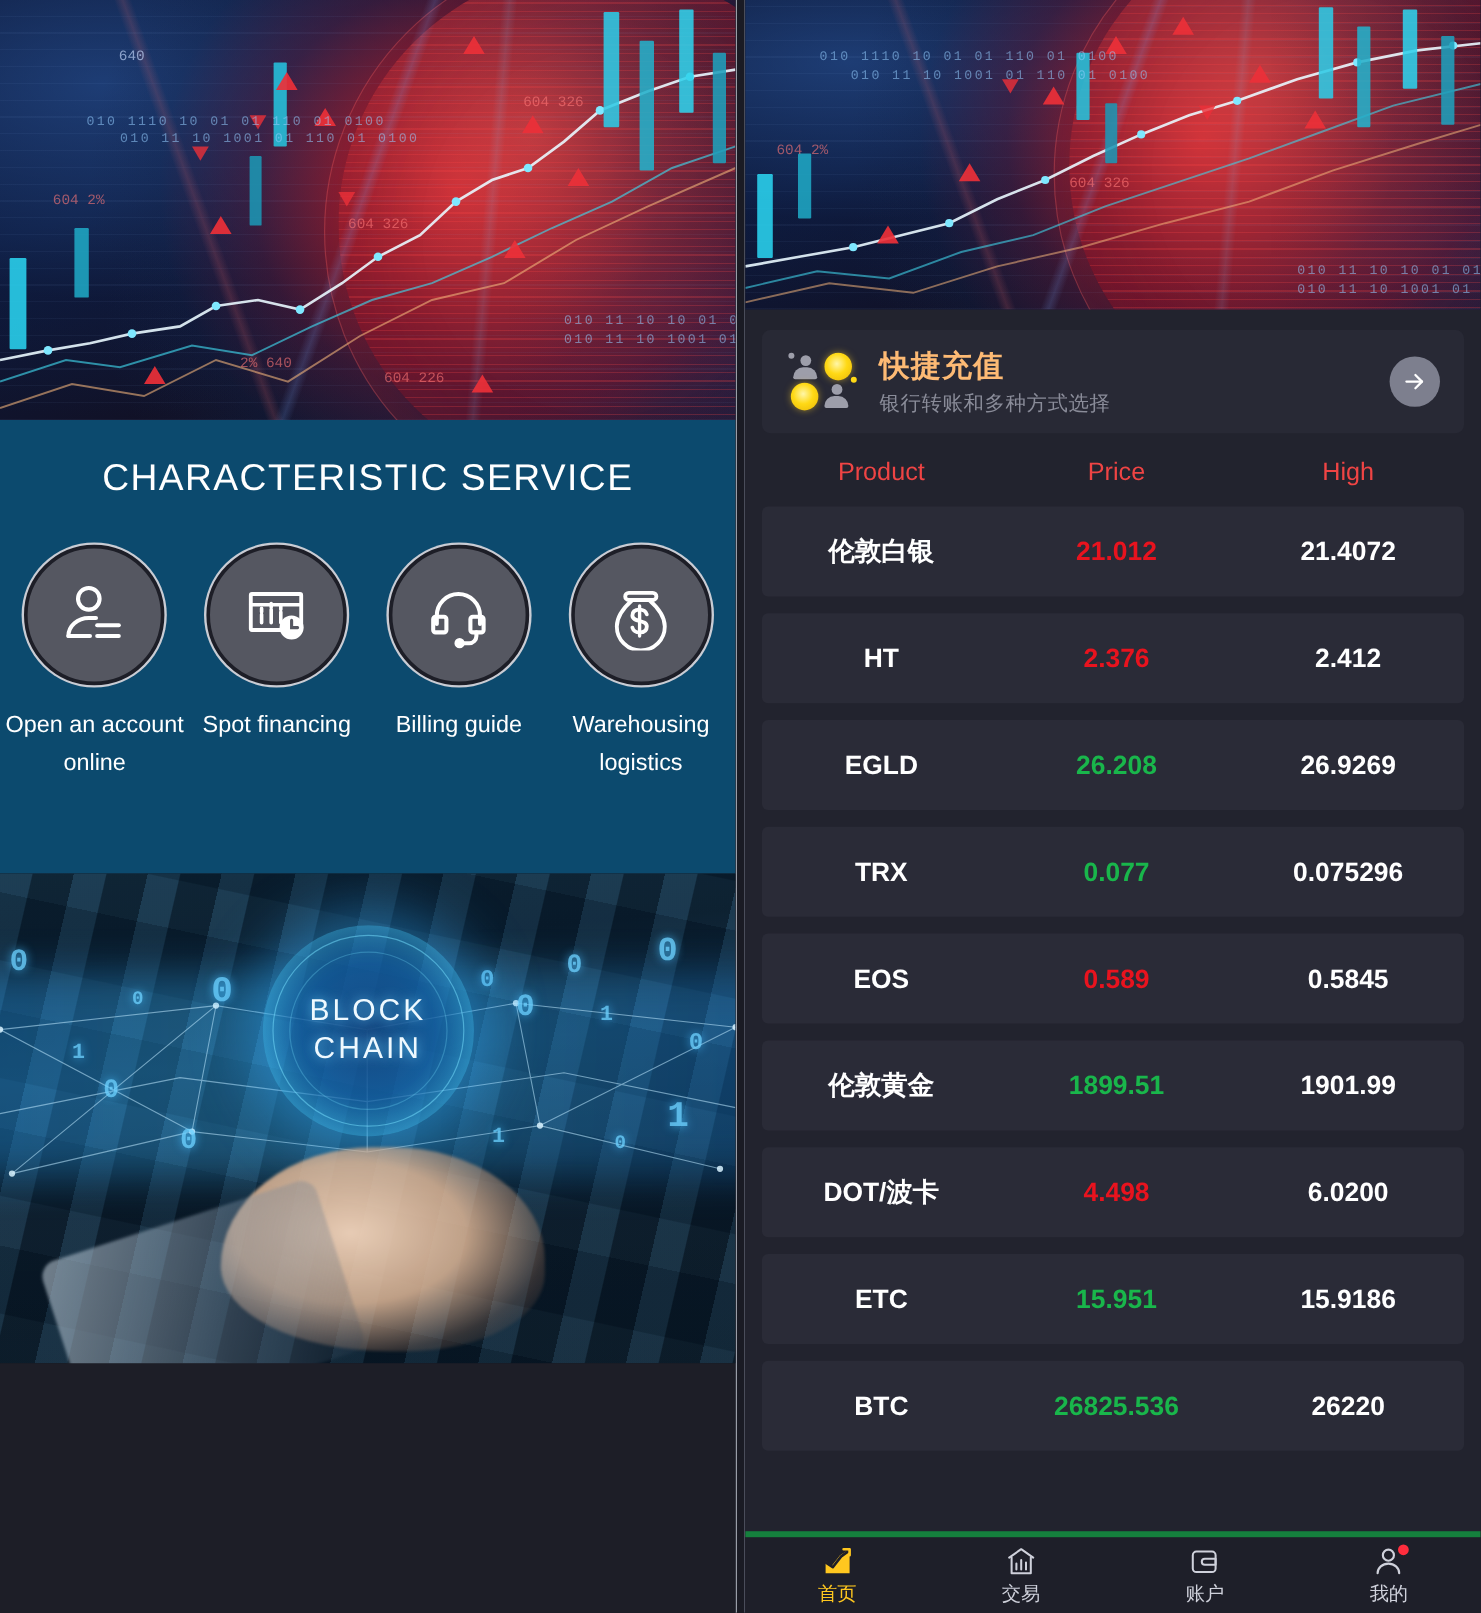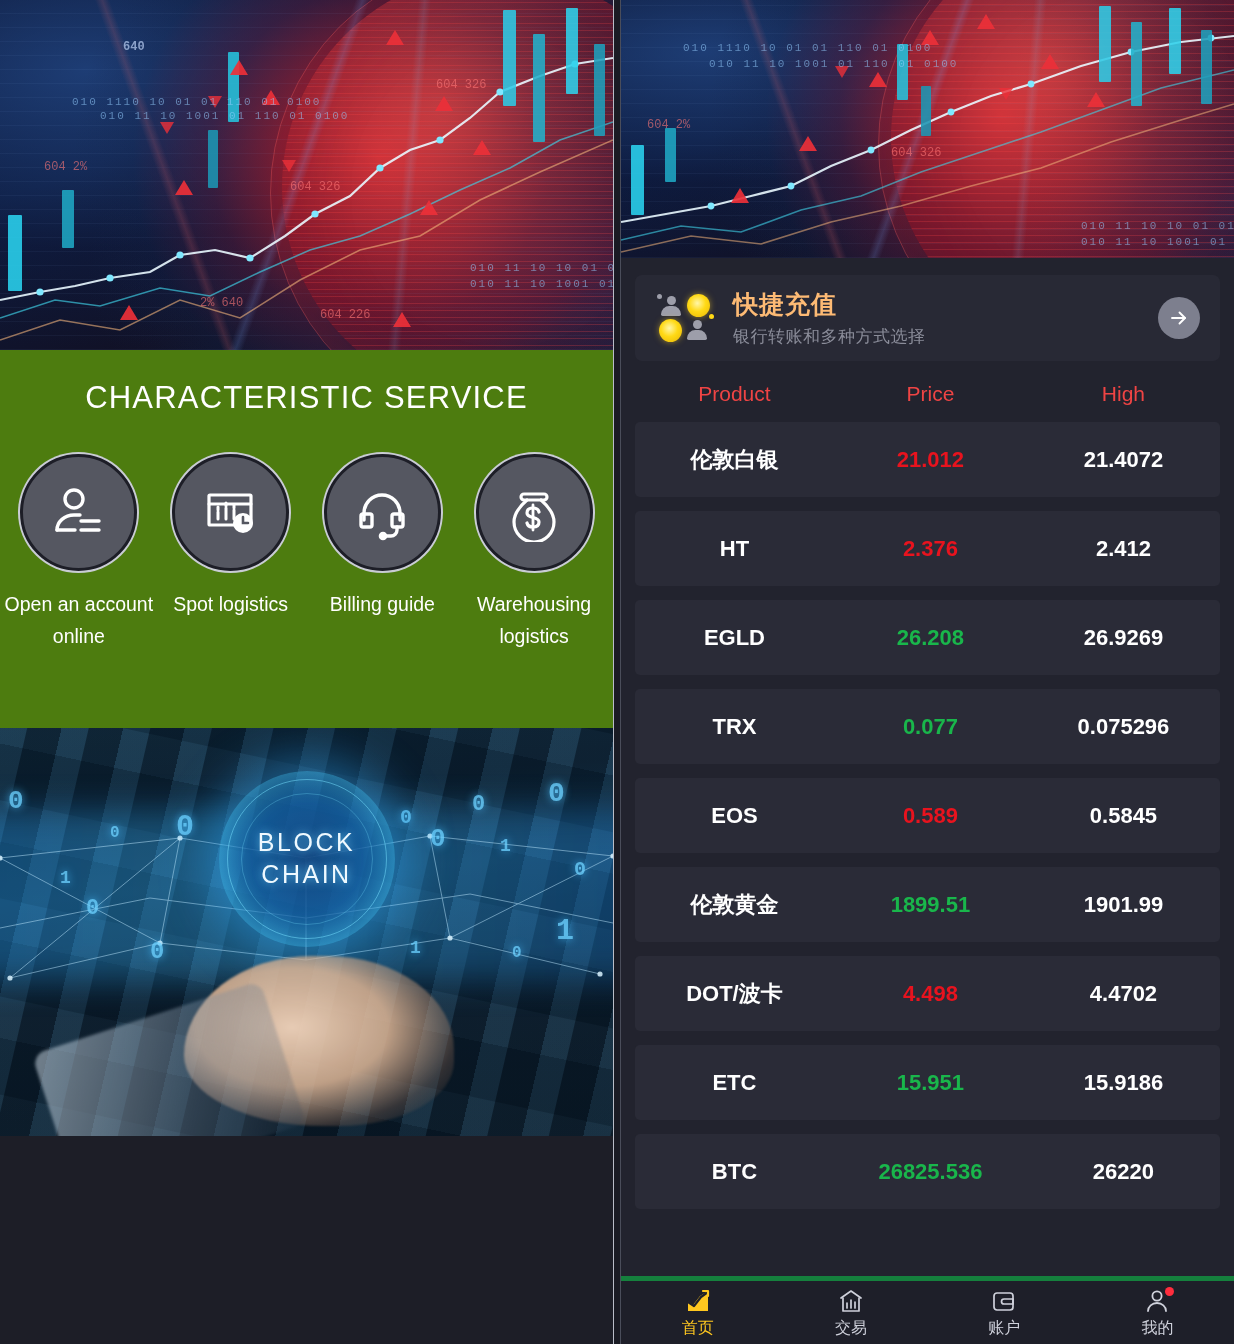--- a/index.html
+++ b/index.html
@@ -98,21 +98,21 @@
   .num-txt {
     position: absolute;
     font-family: "Liberation Mono", monospace;
     font-size: 12px;
     color: rgba(255,120,120,0.6);
     white-space: nowrap;
   }
 
   
   .svc-section {
-    background: #4d7c0f;
+    background: #0c4a6e;
     padding: 30px 0 22px 0;
     height: 378px;
   }
   .svc-title {
     text-align: center;
     color: #ffffff;
     font-size: 31px;
     font-weight: 400;
     letter-spacing: 1.2px;
     margin-bottom: 38px;
@@ -395,21 +395,21 @@
       <div class="tri up" style="left:120px; top:305px;"></div>
       <div class="tri up" style="left:393px; top:312px;"></div>
       <div class="tri dn" style="left:208px; top:96px;"></div>
       <div class="tri dn" style="left:282px; top:160px;"></div>
       <div class="tri dn" style="left:160px; top:122px;"></div>
 
       <div class="binary-txt" style="left:72px; top:96px;">010 1110  10 01 01  110 01 0100</div>
       <div class="binary-txt" style="left:100px;top:110px;">010 11 10  1001 01 110 01 0100</div>
       <div class="binary-txt" style="left:470px;top:262px;">010 11 10  10 01 01  110 01 0100</div>
       <div class="binary-txt" style="left:470px;top:278px;">010 11 10  1001 01 110 01 0100</div>
-      <div class="num-txt" style="left:123px; top:40px; color:rgba(200,220,255,0.65);font-weight:bold;">640</div>
+      <div class="num-txt" style="left:99px; top:40px; color:rgba(200,220,255,0.65);">640</div>
       <div class="num-txt" style="left:44px;  top:160px;">604 2%</div>
       <div class="num-txt" style="left:290px; top:180px;">604 326</div>
       <div class="num-txt" style="left:436px; top:78px;">604 326</div>
       <div class="num-txt" style="left:200px; top:296px;">2% 640</div>
       <div class="num-txt" style="left:320px; top:308px;">604 226</div>
     </div>
 
     <div class="svc-section">
       <div class="svc-title">CHARACTERISTIC SERVICE</div>
       <div class="svc-row">
@@ -431,21 +431,21 @@
           <div class="svc-circle">
             <svg width="60" height="60" viewBox="0 0 60 60" fill="none" stroke="#ffffff" stroke-width="3.2" stroke-linecap="round">
               <rect x="8" y="12" width="42" height="30" rx="1"></rect>
               <path d="M8 21 h42" stroke-width="3"></path>
               <path d="M17 36 v-7 M25 36 v-11 M33 36 v-9" stroke-width="3"></path>
               <path d="M17 27 l0 -3 M25 23 l0 -3 M33 25 l0 -3" stroke-width="3"></path>
               <circle cx="42" cy="40" r="10" fill="#ffffff" stroke="none"></circle>
               <path d="M42 34 v6 h5" stroke="#555761" stroke-width="2.6"></path>
             </svg>
           </div>
-          <div class="svc-label">Spot logistics</div>
+          <div class="svc-label">Spot financing</div>
         </div>
 
         <div class="svc-item">
           <div class="svc-circle">
             <svg width="58" height="58" viewBox="0 0 58 58" fill="none" stroke="#ffffff" stroke-width="3.4" stroke-linecap="round">
               <path d="M11 36 v-7 a18 18 0 0 1 36 0 v7"></path>
               <rect x="8" y="30" width="11" height="13" rx="2"></rect>
               <rect x="39" y="30" width="11" height="13" rx="2"></rect>
               <path d="M44 43 v3 a6 6 0 0 1 -6 6 h-6"></path>
               <circle cx="30" cy="52" r="2.6" fill="#ffffff"></circle>
@@ -635,21 +635,21 @@
           <div class="col-c cell-high">0.5845</div>
         </div>
         <div class="trow">
           <div class="col-a cell-name">伦敦黄金</div>
           <div class="col-b up">1899.51</div>
           <div class="col-c cell-high">1901.99</div>
         </div>
         <div class="trow">
           <div class="col-a cell-name">DOT/波卡</div>
           <div class="col-b down">4.498</div>
-          <div class="col-c cell-high">4.4702</div>
+          <div class="col-c cell-high">6.0200</div>
         </div>
         <div class="trow">
           <div class="col-a cell-name">ETC</div>
           <div class="col-b up">15.951</div>
           <div class="col-c cell-high">15.9186</div>
         </div>
         <div class="trow">
           <div class="col-a cell-name">BTC</div>
           <div class="col-b up">26825.536</div>
           <div class="col-c cell-high">26220</div>

